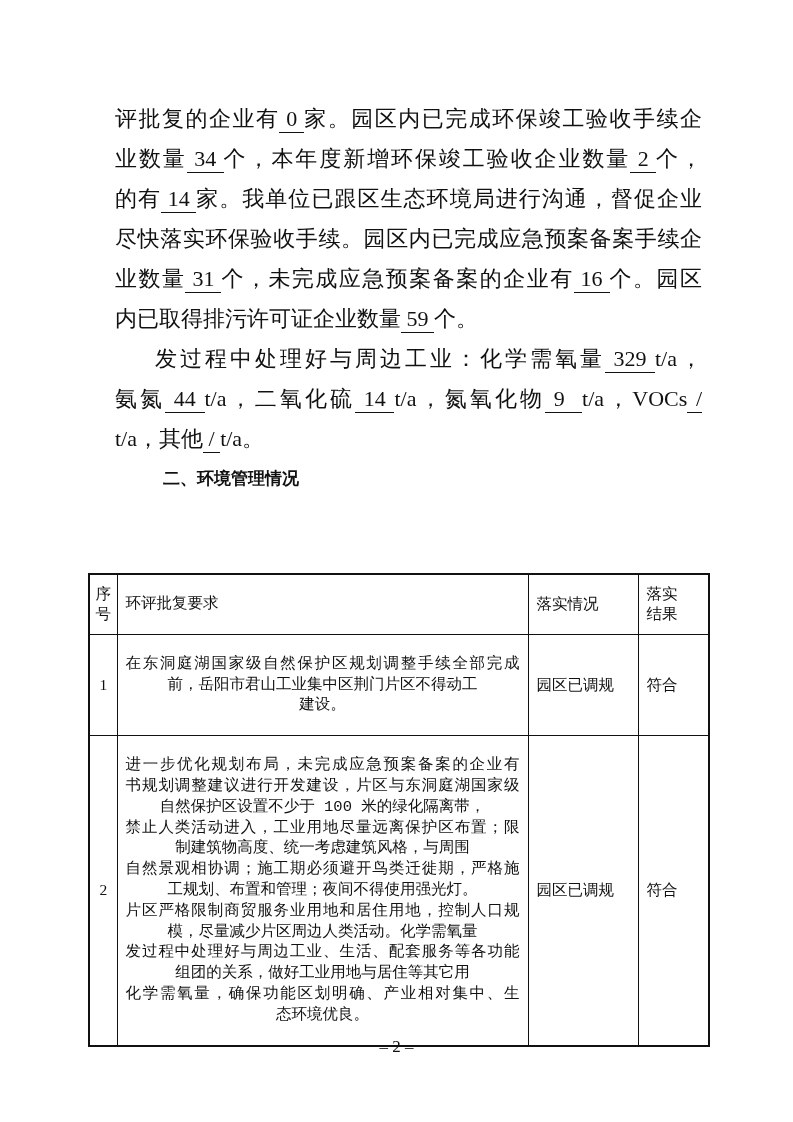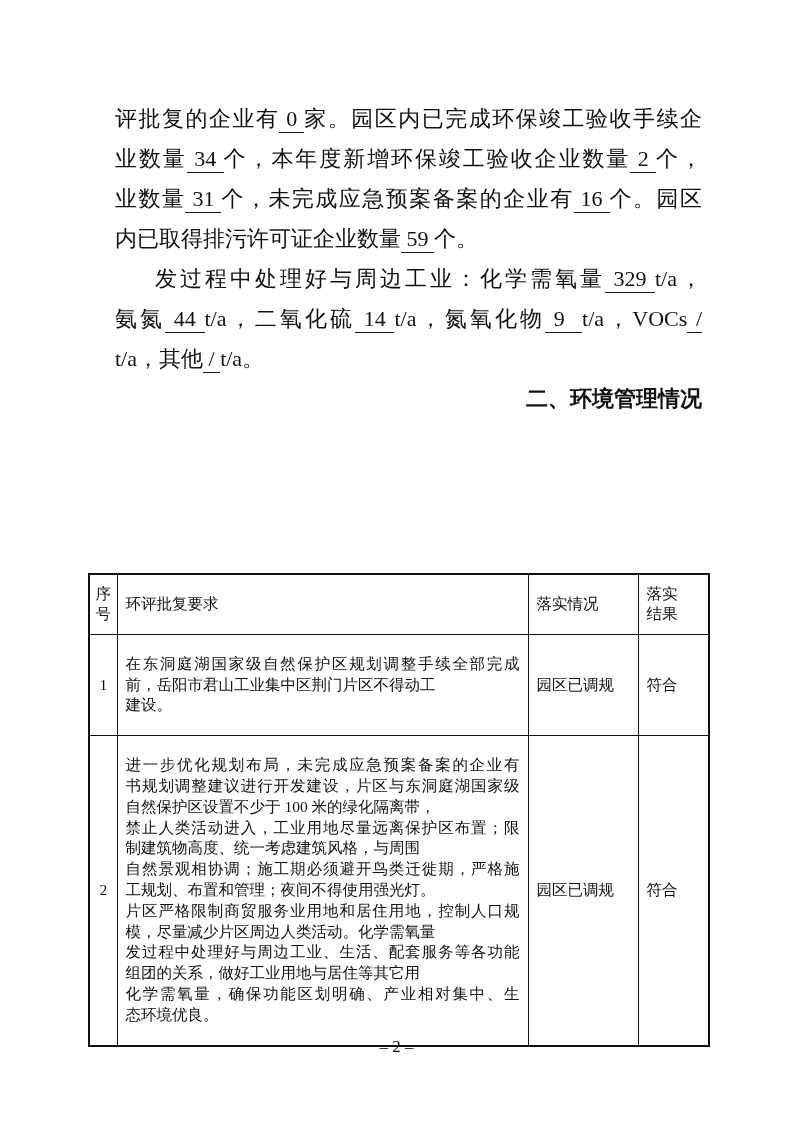--- a/index.html
+++ b/index.html
@@ -19,63 +19,64 @@
     font-size:22px;line-height:40px;
     letter-spacing:0;
   }
   .tline{white-space:nowrap;}
   .tline.just{white-space:normal;text-align:justify;text-align-last:justify;}
   .u{border-bottom:1px solid #111111;padding-bottom:1px;}
 
   .section-heading{
     font-family:"Liberation Sans","DejaVu Sans",sans-serif;
     font-weight:bold;
-    font-size:22px;line-height:40px;
+    font-size:17px;line-height:40px;
     padding-left:48px;
     margin:0;
-    text-align:right;
   }
 
   
   .tbl{
     position:absolute;left:88px;top:573px;width:620px;
     border-collapse:collapse;table-layout:fixed;
     font-size:15.5px;line-height:20.8px;
   }
   .tbl td{
     border:1px solid #111111;
     vertical-align:middle;
     padding:1px 8px;
     overflow:hidden;
   }
   .tbl{border:2px solid #111111;}
   td.c-no{text-align:center;padding:1px 2px;}
-  td.c-req{padding:19px 8px;}
+  td.c-req{padding:19px 8px;font-family:Liberation Mono, monospace;}
   .pre{white-space:pre-line;}
   tr.hrow{height:45px;}
   tr.r1{height:62px;}
   tr.r2{height:270px;}
-  .cellline{white-space:nowrap;}
+  .cellline{white-space:nowrap;text-align:center;}
   .cellline.just{white-space:normal;text-align:justify;text-align-last:justify;}
 
   
   .footer{
     position:absolute;left:0;top:1036px;width:793px;
     text-align:center;font-size:17px;line-height:22px;
   }
 </style>
 </head>
 <body>
 
 <div class="page">
 
   <div class="content">
     <div>
         <div class="tline just"><span>评批复的企业有</span><span class="u">&nbsp;0&nbsp;</span><span>家。园区内已完成环保竣工验收手续企</span></div>
         <div class="tline just"><span>业数量</span><span class="u">&nbsp;34&nbsp;</span><span>个，本年度新增环保竣工验收企业数量</span><span class="u">&nbsp;2&nbsp;</span><span>个，</span></div>
+        <div class="tline just"><span>的有</span><span class="u">&nbsp;14&nbsp;</span><span>家。我单位已跟区生态环境局进行沟通，督促企业</span></div>
+        <div class="tline just"><span>尽快落实环保验收手续。园区内已完成应急预案备案手续企</span></div>
         <div class="tline just"><span>业数量</span><span class="u">&nbsp;31&nbsp;</span><span>个，未完成应急预案备案的企业有</span><span class="u">&nbsp;16&nbsp;</span><span>个。园区</span></div>
         <div class="tline"><span>内已取得排污许可证企业数量</span><span class="u">&nbsp;59&nbsp;</span><span>个。</span></div>
       </div>
     <div>
         <div class="tline just" style="text-indent: 40px;"><span>发过程中处理好与周边工业：化学需氧量</span><span class="u">&nbsp;329&nbsp;</span><span>t/a，</span></div>
         <div class="tline just"><span>氨氮</span><span class="u">&nbsp;44&nbsp;</span><span>t/a，二氧化硫</span><span class="u">&nbsp;14&nbsp;</span><span>t/a，氮氧化物</span><span class="u">&nbsp;9&nbsp;&nbsp;</span><span>t/a，VOCs</span><span class="u">&nbsp;/</span></div>
         <div class="tline"><span>t/a，其他</span><span class="u">&nbsp;/&nbsp;</span><span>t/a。</span></div>
       </div>
     <div class="section-heading">二、环境管理情况</div>
   </div>

